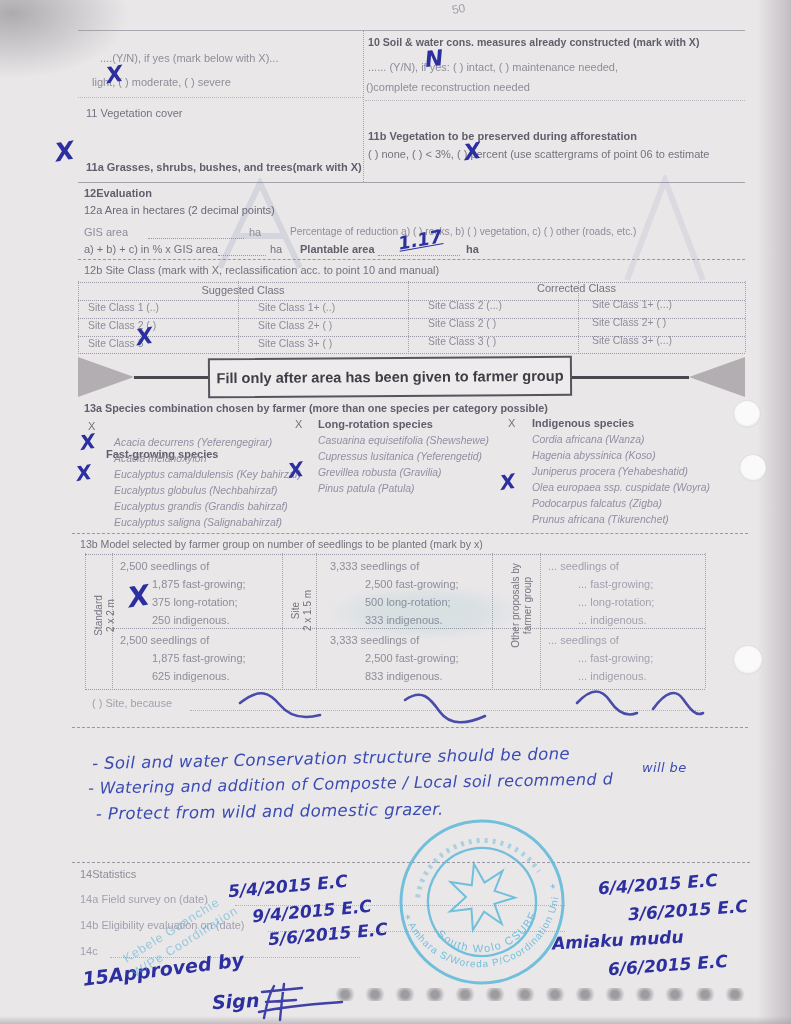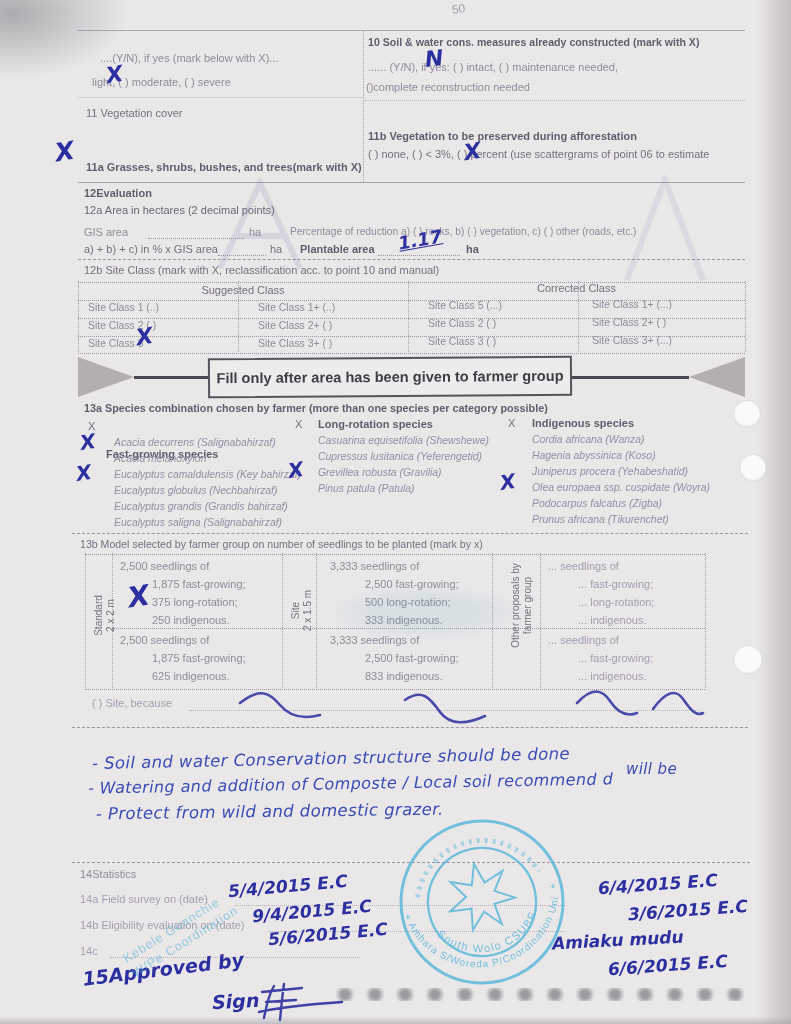--- a/index.html
+++ b/index.html
@@ -93,21 +93,21 @@
   <div class="vd" style="left:745px;top:281px;height:71px;"></div>
   <div class="dot" style="left:78px;top:281px;width:667px;"></div>
   <div class="dot" style="left:78px;top:299px;width:667px;"></div>
   <div class="dot" style="left:78px;top:317px;width:667px;"></div>
   <div class="dot" style="left:78px;top:335px;width:667px;"></div>
   <div class="dot" style="left:78px;top:352px;width:667px;"></div>
   <span class="t f2" style="left:78px;top:284px;width:330px;text-align:center;">Suggested Class</span>
   <span class="t f2" style="left:408px;top:282px;width:337px;text-align:center;">Corrected Class</span>
   <span class="t f1" style="left:88px;top:302px;font-size:10.4px;">Site Class 1 (..)</span>
   <span class="t f1" style="left:258px;top:302px;font-size:10.4px;">Site Class 1+ (..)</span>
-  <span class="t f1" style="left:428px;top:300px;font-size:10.4px;">Site Class 5 (...)</span>
+  <span class="t f1" style="left:428px;top:300px;font-size:10.4px;">Site Class 2 (...)</span>
   <span class="t f1" style="left:592px;top:299px;font-size:10.4px;">Site Class 1+ (...)</span>
   <span class="t f1" style="left:88px;top:320px;font-size:10.4px;">Site Class 2 (   )</span>
   <span class="t f1" style="left:258px;top:320px;font-size:10.4px;">Site Class 2+ (   )</span>
   <span class="t f1" style="left:428px;top:318px;font-size:10.4px;">Site Class 2 (   )</span>
   <span class="t f1" style="left:592px;top:317px;font-size:10.4px;">Site Class 2+ (   )</span>
   <span class="t f1" style="left:88px;top:338px;font-size:10.4px;">Site Class 3</span>
   <span class="ink xm" style="left:136px;top:324px;">X</span>
   <span class="t f1" style="left:258px;top:338px;font-size:10.4px;">Site Class 3+ (   )</span>
   <span class="t f1" style="left:428px;top:336px;font-size:10.4px;">Site Class 3 (   )</span>
   <span class="t f1" style="left:592px;top:335px;font-size:10.4px;">Site Class 3+ (...)</span>
@@ -116,21 +116,21 @@
   <div class="tri" style="left:689px;top:357px;border-right:56px solid #b3aeb1;"></div>
   <div style="position:absolute;left:134px;top:376px;width:76px;height:3px;background:#49484e;"></div>
   <div style="position:absolute;left:567px;top:376px;width:122px;height:3px;background:#49484e;"></div>
   <div style="position:absolute;left:208px;top:357px;width:360px;height:36px;border:2px solid #55545c;background:#edebec;
               text-align:center;line-height:36px;font-size:14.6px;font-weight:bold;color:#3f3e46;transform:rotate(-.4deg);">Fill only after area has been given to farmer group</div>
 
   <span class="t pb" style="left:84px;top:402px;font-size:10.8px;">13a Species combination chosen by farmer (more than one species per category possible)</span>
 
   <span class="t f2" style="left:88px;top:420px;">X</span>
   <span class="t pb" style="left:106px;top:420px;margin-top:28px;">Fast-growing species</span>
-  <span class="t sp" style="left:114px;top:437px;">Acacia decurrens (Salignabahirzaf)</span>
+  <span class="t sp" style="left:114px;top:437px;">Acacia decurrens (Yeferengegirar)</span>
   <span class="t sp" style="left:114px;top:453px;">Acacia melanoxylon</span>
   <span class="t sp" style="left:114px;top:469px;">Eucalyptus camaldulensis (Key bahirzaf)</span>
   <span class="t sp" style="left:114px;top:485px;">Eucalyptus globulus (Nechbahirzaf)</span>
   <span class="t sp" style="left:114px;top:501px;">Eucalyptus grandis (Grandis bahirzaf)</span>
   <span class="t sp" style="left:114px;top:517px;">Eucalyptus saligna (Salignabahirzaf)</span>
   <span class="ink xm" style="left:80px;top:430px;font-size:20px;">X</span>
   <span class="ink xm" style="left:76px;top:461px;font-size:20px;">X</span>
 
   <span class="t f2" style="left:295px;top:418px;">X</span>
   <span class="t pb" style="left:318px;top:418px;">Long-rotation species</span>
@@ -211,21 +211,21 @@
     <path d="M5,20 C20,4 30,6 38,18 S55,34 65,30" fill="none" stroke="#2c2f9f" stroke-width="2.6" stroke-linecap="round" opacity=".85"></path>
     </svg>
   <svg style="position:absolute;left:648px;top:685px;" width="60" height="40">
     <path d="M5,24 C18,6 28,4 35,14 S48,32 55,28" fill="none" stroke="#2c2f9f" stroke-width="2.6" stroke-linecap="round" opacity=".85"></path>
     </svg>
 
   <div class="hd" style="left:72px;top:727px;width:676px;"></div>
 
   <span class="note" style="left:92px;top:749px;transform:rotate(-1.2deg);font-size:16.5px;">- Soil and water Conservation structure should be done</span>
   <span class="note" style="left:88px;top:774px;transform:rotate(-1deg);font-size:16px;">- Watering and addition of Composte / Local soil recommend d</span>
-  <span class="note" style="left:626px;top:760px;font-size:15px;">will be</span>
+  <span class="note" style="left:642px;top:760px;font-size:13px;">will be</span>
   <span class="note" style="left:96px;top:802px;transform:rotate(-.8deg);font-size:16.5px;">- Protect from wild and domestic grazer.</span>
 
   <div class="hd" style="left:72px;top:862px;width:678px;"></div>
   <span class="t f1" style="left:80px;top:868px;">14Statistics</span>
   <span class="t f0" style="left:80px;top:893px;">14a   Field survey on (date)</span>
   <div class="dotf" style="left:235px;top:904px;width:330px;"></div>
   <span class="t f0" style="left:80px;top:919px;">14b   Eligibility evaluation on (date)</span>
   <div class="dotf" style="left:268px;top:930px;width:297px;"></div>
   <span class="t f0" style="left:80px;top:945px;">14c</span>
   <div class="dotf" style="left:110px;top:956px;width:250px;"></div>

